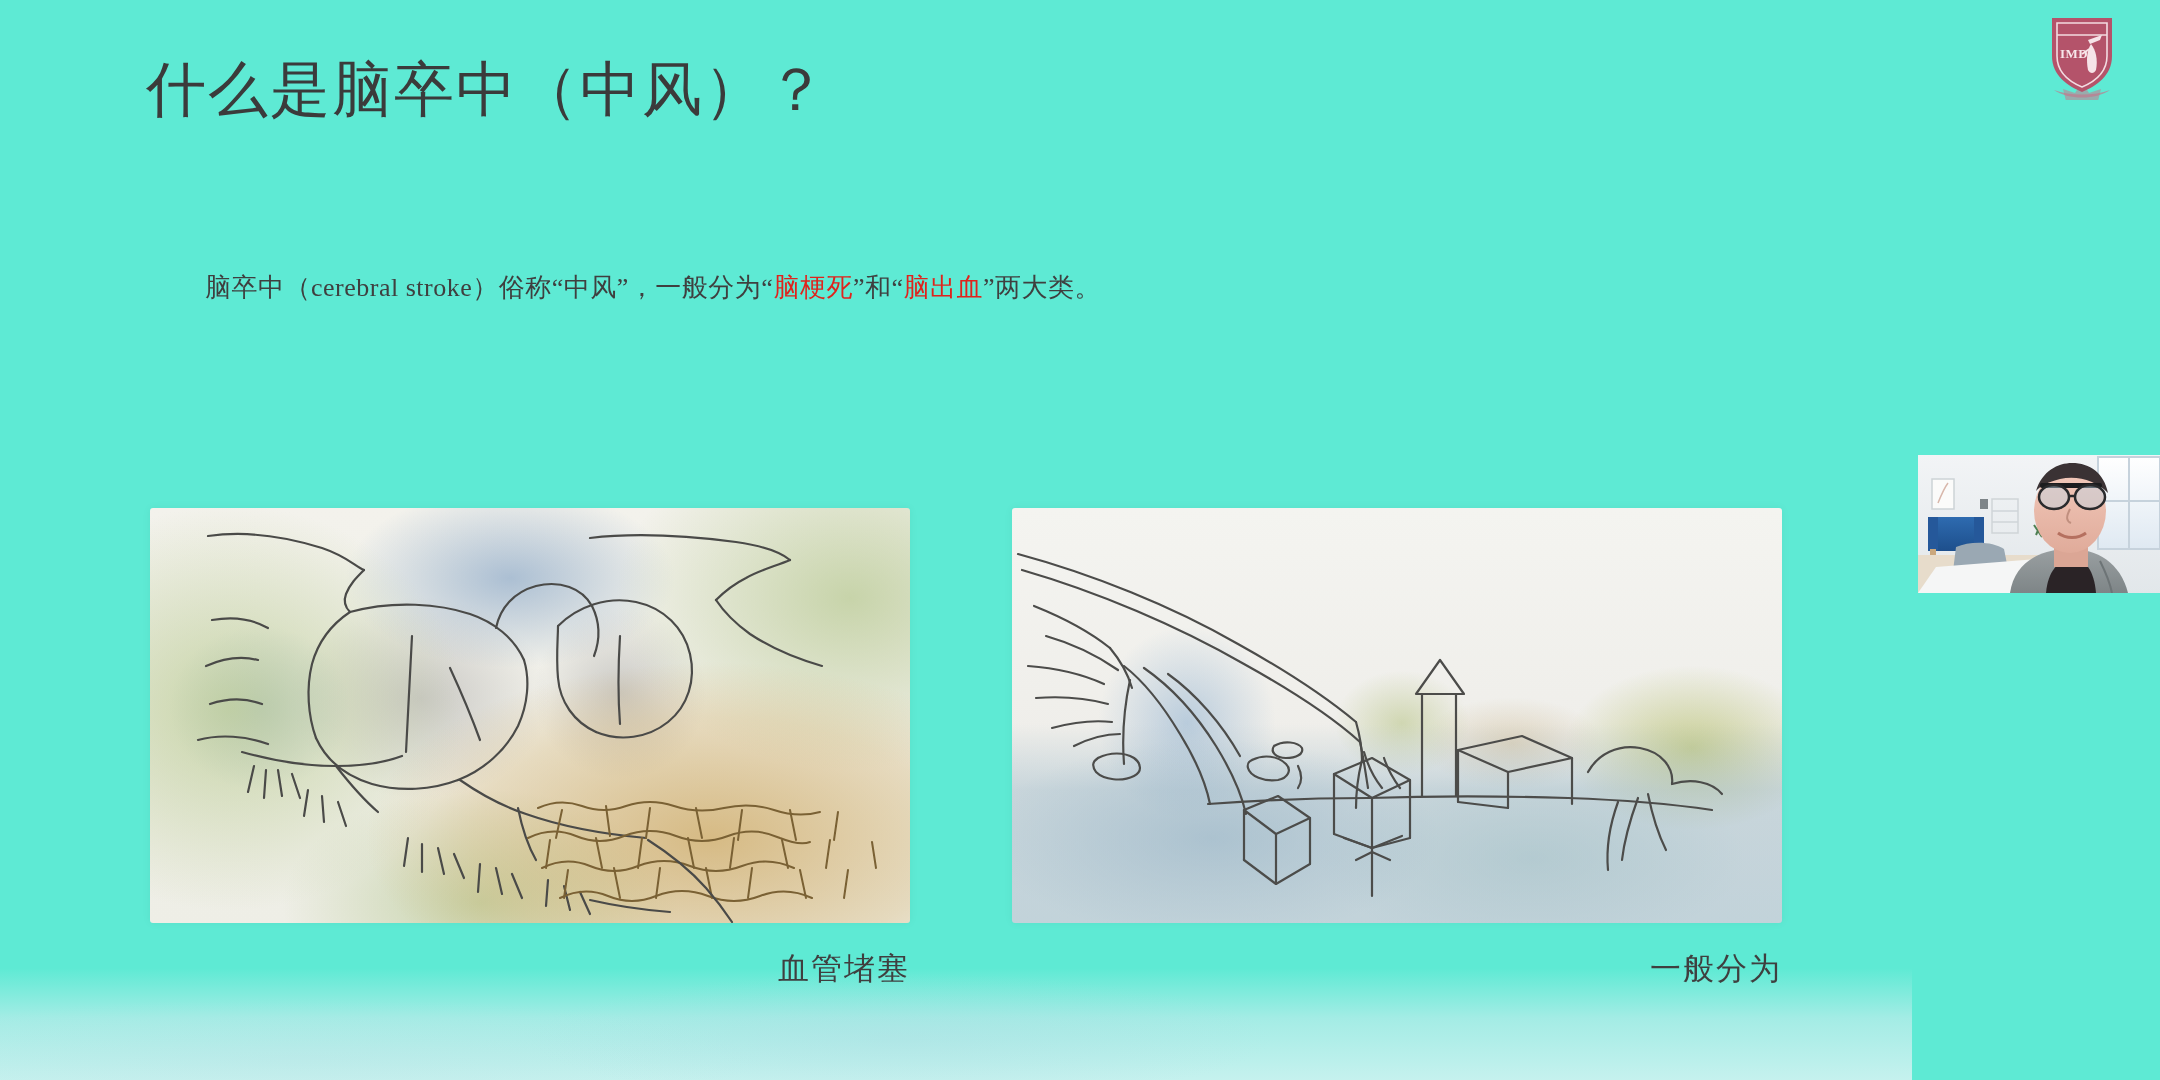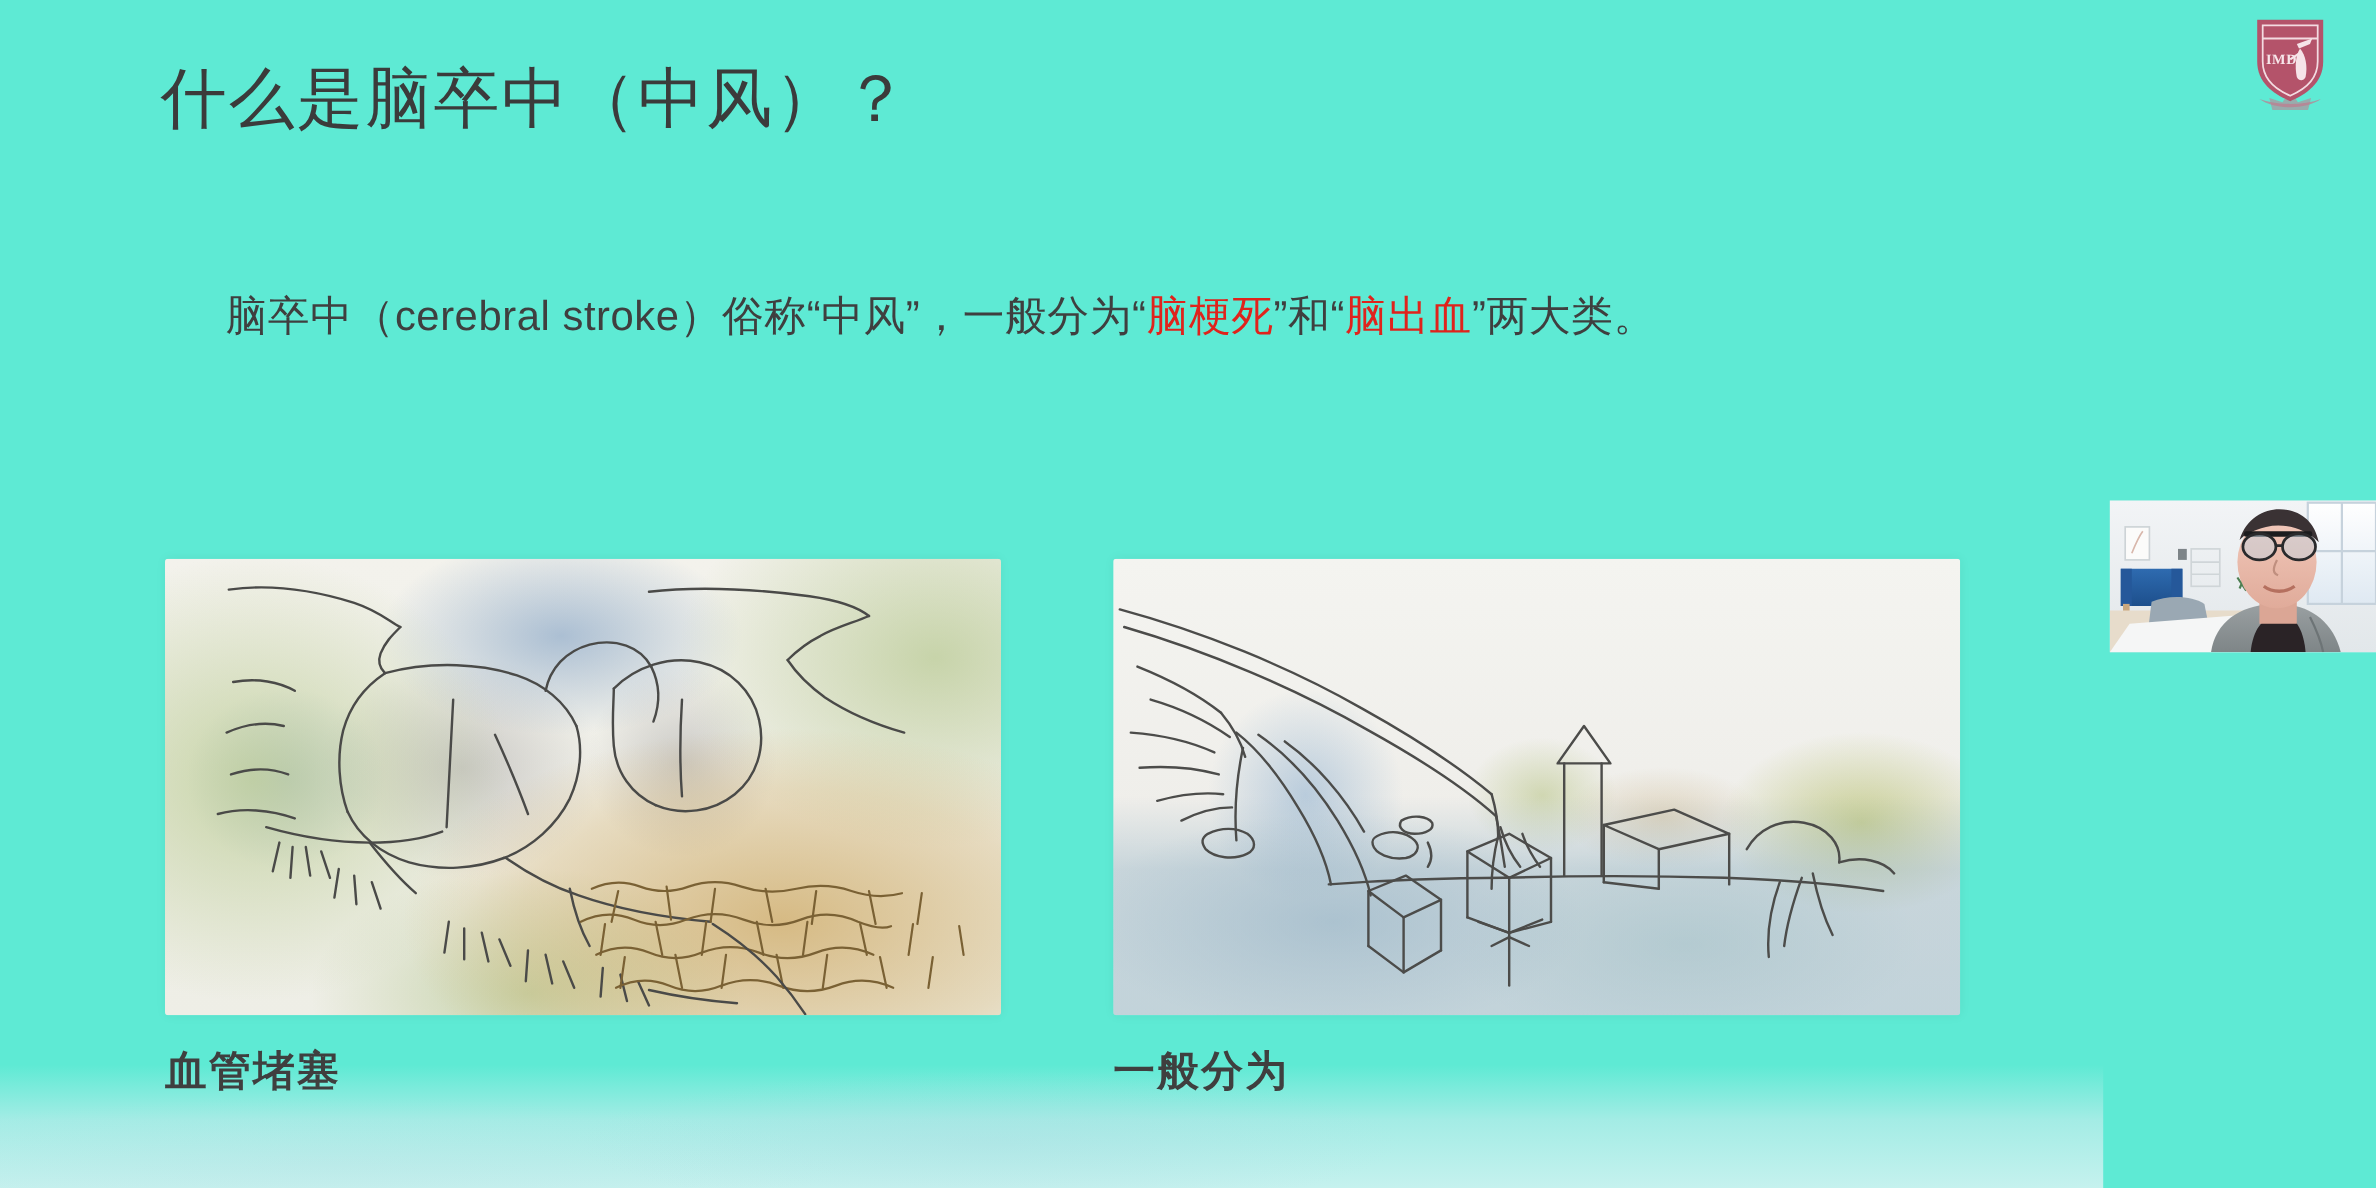--- a/index.html
+++ b/index.html
@@ -50,46 +50,46 @@
     font-weight: 400;
     white-space: nowrap;
   }
 
   
   .body-text {
     position: absolute;
     left: 205px;
     top: 250px;
     width: 1760px;
-    font-size: 38px;
+    font-size: 26px;
     line-height: 76px;
     color: #3f3f3f;
     letter-spacing: 0.5px;
+    font-family: Liberation Serif, serif;
   }
   .body-line { white-space: nowrap; }
   .hl { color: #e0231c; }
 
   
   .figure {
     position: absolute;
   }
   .fig-img {
     position: relative;
     overflow: hidden;
     border-radius: 3px;
     box-shadow: 0 0 10px rgba(0,0,0,0.05);
   }
   .fig-caption {
     position: absolute;
     width: 100%;
-    text-align: left;
-    font-size: 38px;
+    text-align: right;
+    font-size: 31px;
     color: #3f3f3f;
     letter-spacing: 2px;
-    font-weight: bold;
   }
 
   
   #fig-blockage .fig-img {
     left: 0; top: 0;
     width: 760px; height: 415px;
     background:
       
       radial-gradient(ellipse 430px 220px at 560px 330px, rgba(196,148,60,0.58), rgba(208,170,96,0.30) 55%, rgba(208,170,96,0) 80%),
       

